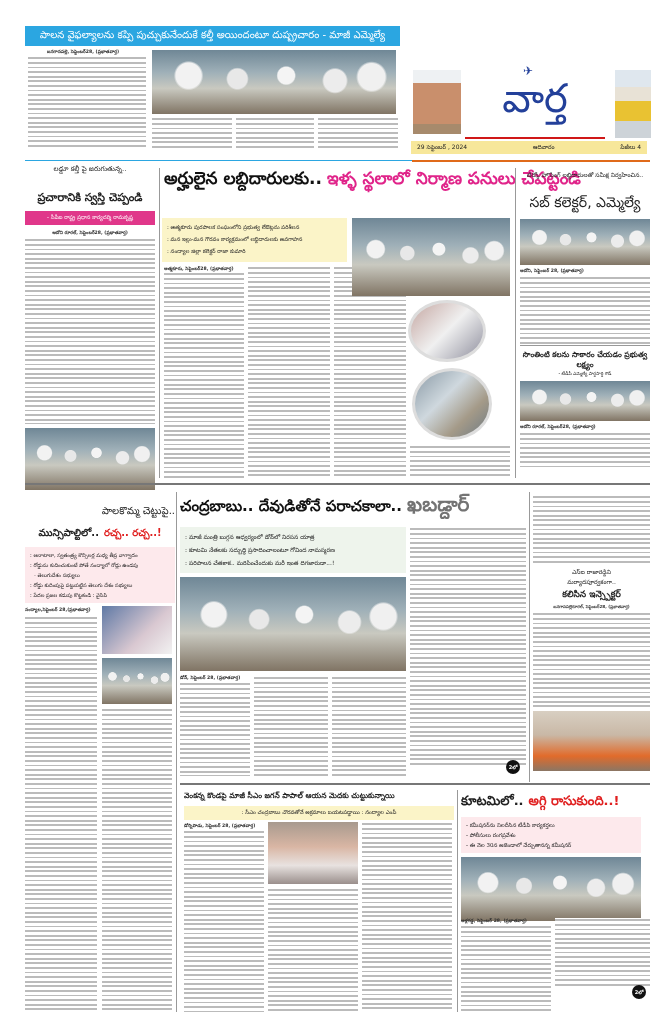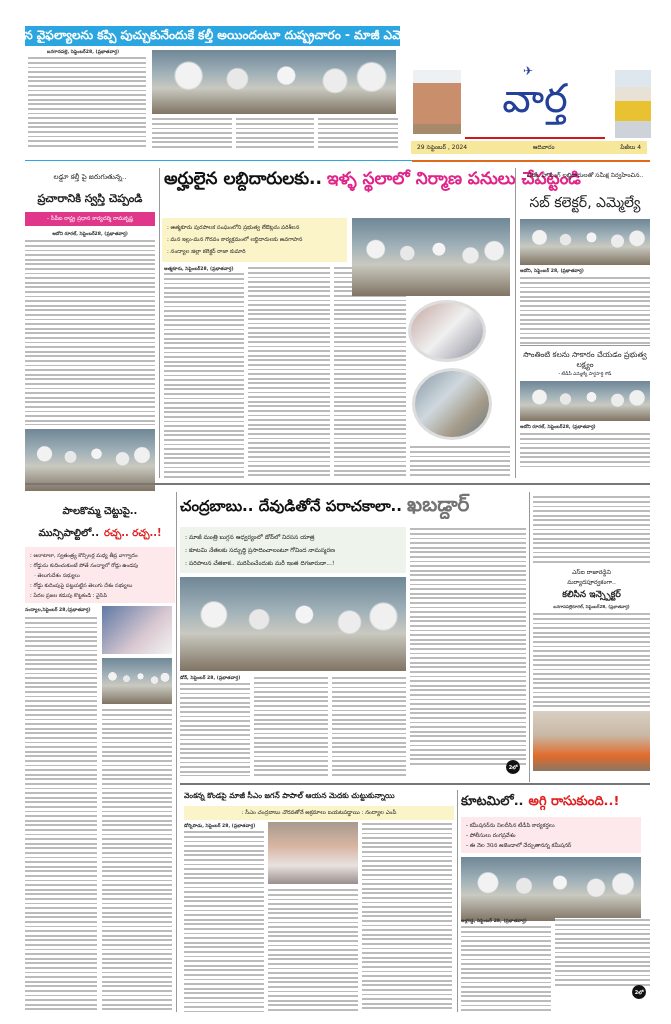--- a/index.html
+++ b/index.html
@@ -21,21 +21,21 @@
   .bullets{background:#fbf4c8;padding:3px 5px;font-size:6px;line-height:10px;color:#222}
   .bullets.pink{background:#fde9ec}
   .bullets.green{background:#eef4ec}
   .roundimg{border-radius:50%;border:3px solid #ddd}
   .badge{border-radius:50%;background:#111;color:#fff;font-size:5px;font-weight:bold;display:flex;align-items:center;justify-content:center}
 </style>
 </head>
 <body>
 
 <div class="abs" style="left:25px;top:26px;width:375px;height:20px;background:#2ba6e1;display:flex;align-items:center;justify-content:center">
-  <span style="color:#fff;font-size:12px;font-weight:bold;white-space:nowrap">పాలన వైఫల్యాలను కప్పి పుచ్చుకునేందుకే కల్తీ అయిందంటూ దుష్ప్రచారం - మాజీ ఎమ్మెల్యే</span>
+  <span style="color:#fff;font-size:10px;font-weight:normal;white-space:nowrap">పాలన వైఫల్యాలను కప్పి పుచ్చుకునేందుకే కల్తీ అయిందంటూ దుష్ప్రచారం - మాజీ ఎమ్మెల్యే</span>
 </div>
 <div class="abs byline" style="left:28px;top:49px;width:110px">బనగానపల్లె, సెప్టెంబర్28, (ప్రభాతవార్త)</div>
 <div class="abs txt filler" style="left:28px;top:56px;width:118px;height:92px"></div>
 <div class="abs photo crowd" style="left:152px;top:50px;width:244px;height:64px"></div>
 <div class="abs txt filler" style="left:152px;top:117px;width:80px;height:32px"></div>
 <div class="abs txt filler" style="left:236px;top:117px;width:78px;height:32px"></div>
 <div class="abs txt filler" style="left:318px;top:117px;width:80px;height:32px"></div>
 
 <div class="abs" style="left:405px;top:26px;width:246px;height:128px">
   <div class="photo" style="position:absolute;left:8px;top:44px;width:48px;height:64px;background:linear-gradient(180deg,#eef1f3 0 20%,#c98f6c 20% 85%,#a78a6c 85%)"></div>
@@ -47,22 +47,22 @@
     <span>29 సెప్టెంబర్ , 2024</span>
     <span>ఆదివారం</span>
     <span>పేజీలు 4</span>
   </div>
 </div>
 
 <div class="hline" style="left:25px;top:160px;width:400px;background:#2ba6e1"></div>
 <div class="hline" style="left:412px;top:160px;width:238px;background:#e06a1a;height:2px"></div>
 
 <div class="abs" style="left:25px;top:163px;width:130px">
-  <div style="font-size:7px;text-align:center;margin-top:10px">లడ్డూ కల్తీ పై జరుగుతున్న..</div>
-  <div style="font-size:11px;text-align:center;font-weight:bold;margin-top:10px">ప్రచారానికి స్వస్తి చెప్పండి</div>
+  <div style="font-size:7px;text-align:center;margin-top:2px">లడ్డూ కల్తీ పై జరుగుతున్న..</div>
+  <div style="font-size:11px;text-align:center;font-weight:bold;margin-top:17px">ప్రచారానికి స్వస్తి చెప్పండి</div>
   <div style="background:#e0378a;color:#fff;font-size:5.5px;text-align:center;padding:3px 0;margin-top:5px">- సీపీఐ రాష్ట్ర ప్రధాన కార్యదర్శి రామకృష్ణ</div>
   <div class="byline" style="margin-top:5px">ఆదోని రూరల్, సెప్టెంబర్28, (ప్రభాతవార్త)</div>
   <div class="txt filler" style="height:186px;margin-top:2px"></div>
   <div class="photo crowd" style="height:62px;margin-top:4px"></div>
 </div>
 <div class="vline" style="left:159px;top:168px;height:310px"></div>
 
 <div class="abs" style="left:164px;top:168px;width:350px;white-space:nowrap">
   <span style="font-size:17px;font-weight:bold;color:#111">అర్హులైన లబ్దిదారులకు..</span>
   <span style="font-size:17px;font-weight:bold;color:#e0248a">ఇళ్ళ స్థలాలో నిర్మాణ పనులు చేపట్టండి</span>
@@ -84,31 +84,31 @@
 
 <div class="abs" style="left:520px;top:170px;width:130px">
   <div style="font-size:6px;text-align:center;line-height:9px">టిడ్కో హౌసింగ్ లబ్దిదారులతో సమీక్ష నిర్వహించిన..</div>
   <div style="font-size:14px;font-weight:normal;text-align:center;margin-top:15px">సబ్ కలెక్టర్, ఎమ్మెల్యే</div>
   <div class="photo crowd" style="height:46px;margin-top:5px"></div>
   <div class="byline" style="margin-top:3px;text-align:left">ఆదోని, సెప్టెంబర్ 28, (ప్రభాతవార్త)</div>
   <div class="txt filler" style="height:70px;margin-top:2px"></div>
 </div>
 <div class="hline" style="left:520px;top:345px;width:130px"></div>
 <div class="abs" style="left:520px;top:350px;width:130px">
-  <div style="font-size:7.5px;font-weight:normal;text-align:center;line-height:10px">సొంతింటి కలను సాకారం చేయడం ప్రభుత్వ లక్ష్యం</div>
+  <div style="font-size:7.5px;font-weight:bold;text-align:center;line-height:10px">సొంతింటి కలను సాకారం చేయడం ప్రభుత్వ లక్ష్యం</div>
   <div style="font-size:4.5px;text-align:center;margin-top:1px">- టీడీపీ ఎమ్మెల్యే పార్థసార్థి గౌడ్</div>
   <div class="photo crowd" style="height:40px;margin-top:4px"></div>
   <div class="byline" style="margin-top:3px;text-align:left">ఆదోని రూరల్, సెప్టెంబర్28, (ప్రభాతవార్త)</div>
   <div class="txt filler" style="height:36px;margin-top:2px"></div>
 </div>
 
 <div class="hline" style="left:25px;top:483px;width:625px;background:#777;height:2px"></div>
 
 <div class="abs" style="left:25px;top:505px;width:150px">
-  <div style="font-size:10px;font-weight:bold;text-align:center">పాలకొమ్మ చెట్టుపై..</div>
+  <div style="font-size:10px;font-weight:normal;text-align:right">పాలకొమ్మ చెట్టుపై..</div>
   <div style="text-align:center;margin-top:2px;white-space:nowrap">
     <span style="font-size:10px;font-weight:bold">మున్సిపాల్టిలో..</span>
     <span style="font-size:10px;font-weight:bold;color:#e02020">రచ్చ.. రచ్చ..!</span>
   </div>
   <div class="bullets pink" style="margin-top:6px;font-size:5.2px;line-height:10px">
     <div>: ఆనాటాలా, స్వతంత్ర్య కౌన్సిలర్ల మధ్య తీవ్ర వాగ్వాదం</div>
     <div>: రోడ్డును కుదించుకుంటే పోతే నంద్యాలో రోడ్లు ఉండవు</div>
     <div style="padding-left:4px">- తెలుగుదేశం సభ్యులు</div>
     <div>: రోడ్డు కుదింపుపై పట్టుపట్టిన తెలుగు దేశం సభ్యులు</div>
     <div>: పేదల ప్రజల కడుపు కొట్టకండి : వైసిపి</div>

